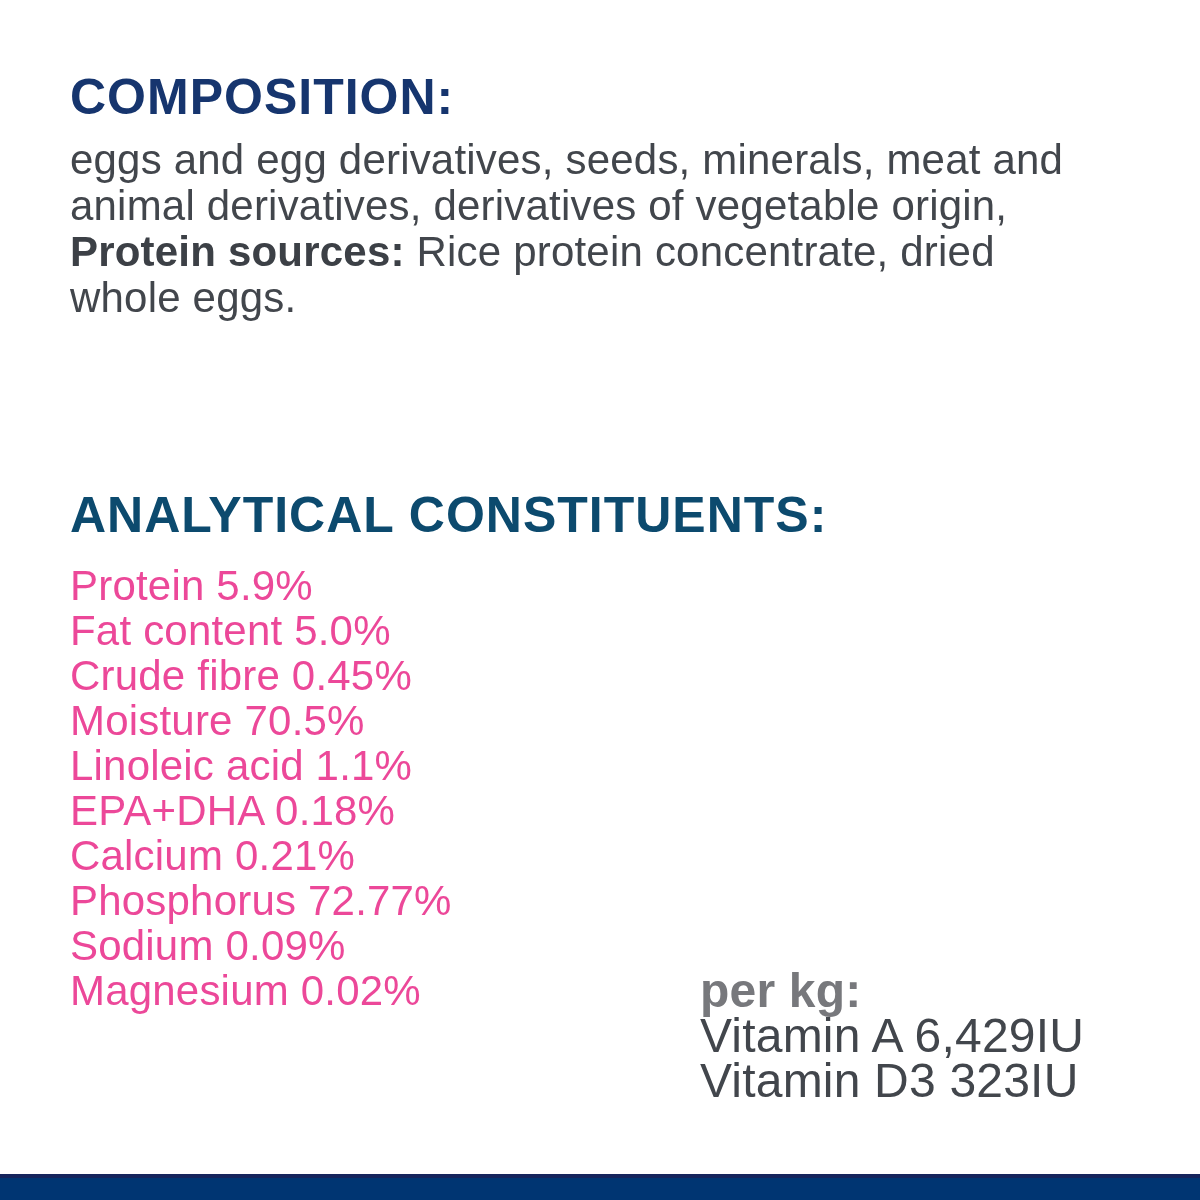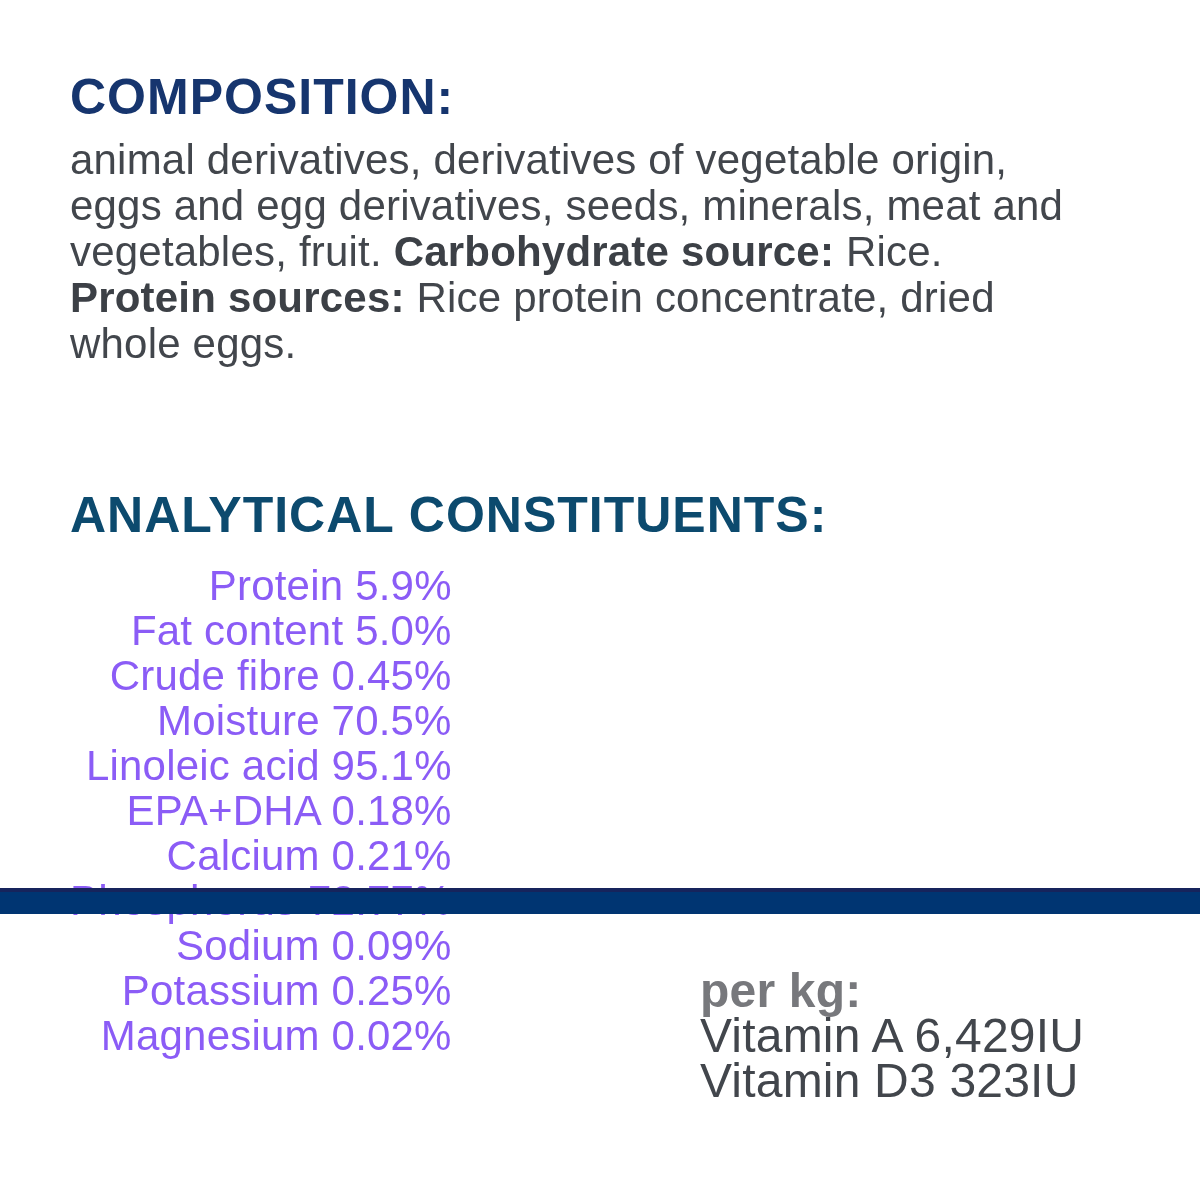--- a/index.html
+++ b/index.html
@@ -4,21 +4,21 @@
 <style>
   * { margin: 0; padding: 0; box-sizing: border-box; }
   html, body {
     width: 1200px; height: 1200px;
     background: #ffffff;
     font-family: "Liberation Sans", sans-serif;
     overflow: hidden;
   }
   .page {
     position: relative;
-    width: 1200px; height: 914px;
+    width: 1200px; height: 1200px;
     background: #ffffff;
   }
   .heading {
     position: absolute;
     left: 70px;
     font-weight: 700;
     font-size: 50px;
     letter-spacing: 1px;
     color: #16356e;
     white-space: nowrap;
@@ -75,40 +75,38 @@
   }
 </style>
 </head>
 <body>
 
 <div class="page" style="background: rgb(255, 255, 255);">
 
   <div class="heading" id="composition-heading" style="color: rgb(22, 53, 110);">COMPOSITION:</div>
 
   <div class="paragraph" style="color: rgb(66, 70, 76);">
+      <div class="line"><span>eggs and egg derivatives, seeds, minerals, meat and</span></div>
       <div class="line"><span>animal derivatives, derivatives of vegetable origin,</span></div>
-      <div class="line"><span>eggs and egg derivatives, seeds, minerals, meat and</span></div>
-      <div class="line"><span>vegetables, fruit. </span><span class="b">Carbohydrate source:</span><span> Rice.</span></div>
       <div class="line"><span class="b">Protein sources:</span><span> Rice protein concentrate, dried</span></div>
       <div class="line"><span>whole eggs.</span></div>
     </div>
 
   <div class="heading" id="analytical-heading" style="color: #0c4a6e;">ANALYTICAL CONSTITUENTS:</div>
 
-  <div class="constituent-list" style="color: #8b5cf6; text-align: right;">
+  <div class="constituent-list" style="color: #ec4899;">
       <div class="line">Protein 5.9%</div>
       <div class="line">Fat content 5.0%</div>
       <div class="line">Crude fibre 0.45%</div>
       <div class="line">Moisture 70.5%</div>
-      <div class="line">Linoleic acid 95.1%</div>
+      <div class="line">Linoleic acid 1.1%</div>
       <div class="line">EPA+DHA 0.18%</div>
       <div class="line">Calcium 0.21%</div>
       <div class="line">Phosphorus 72.77%</div>
       <div class="line">Sodium 0.09%</div>
-      <div class="line">Potassium 0.25%</div>
       <div class="line">Magnesium 0.02%</div>
     </div>
 
   <div class="perkg-block" style="color: rgb(66, 70, 76);">
     <div class="perkg-heading" style="color: rgb(119, 120, 124);">per kg:</div>
     <div id="perkg-items">
         <div class="line">Vitamin A 6,429IU</div>
         <div class="line">Vitamin D3 323IU</div>
       </div>
   </div>

